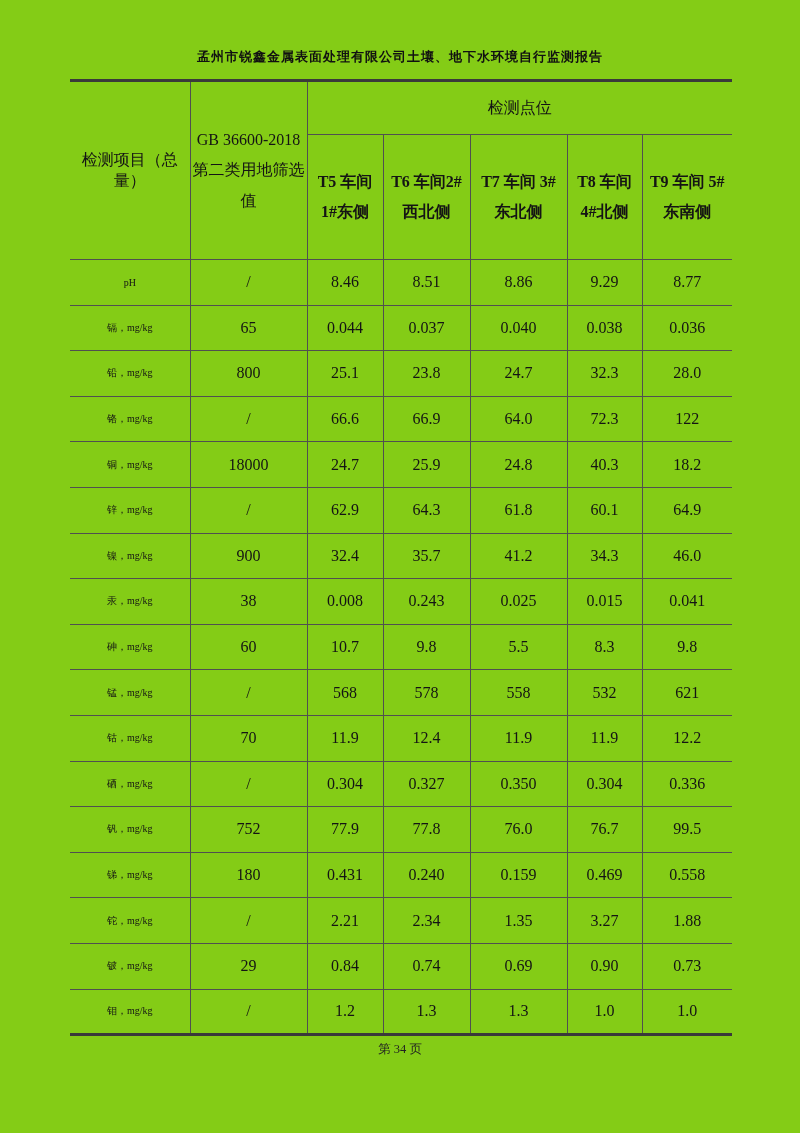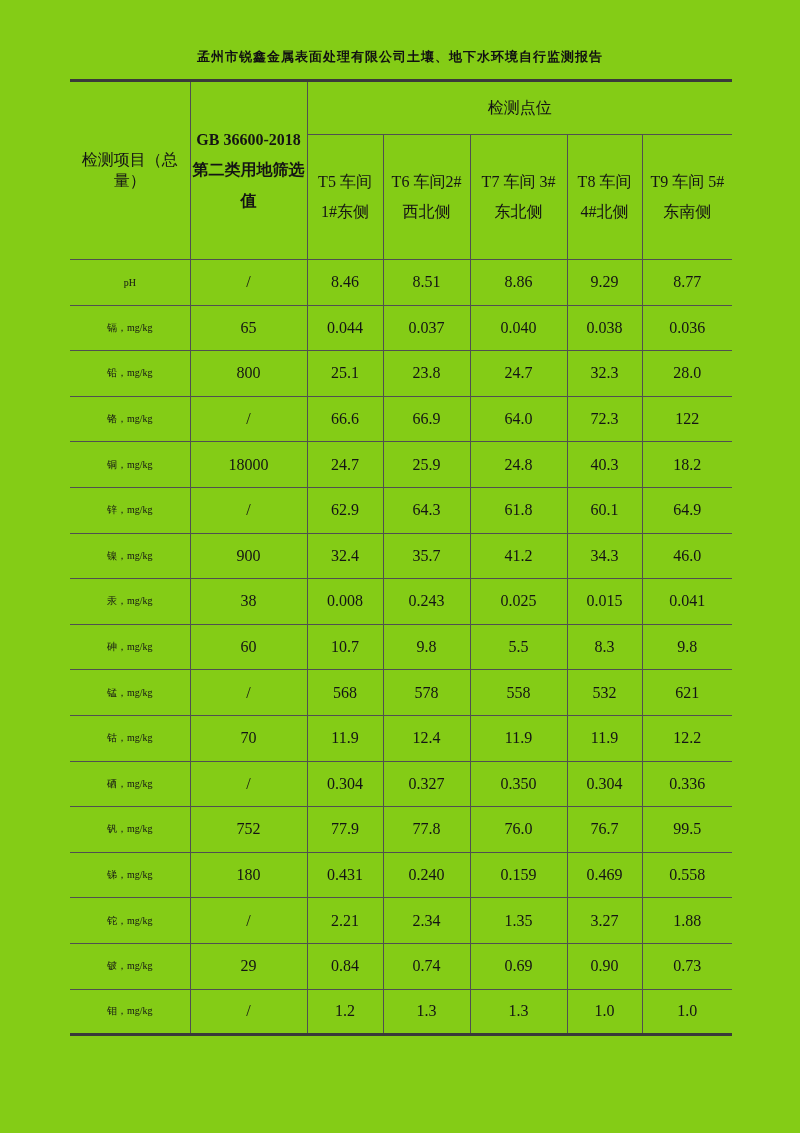--- a/index.html
+++ b/index.html
@@ -42,30 +42,29 @@
     text-align: center;
     vertical-align: middle;
     padding: 0 2px;
     font-size: 16px;
     color: #141414;
     overflow: hidden;
   }
   table.report-table td:first-child { border-left: none; }
   table.report-table td:last-child { border-right: none; }
   tr.group-row { height: 54px; }
-  tr.loc-row { height: 125px; }
+  tr.loc-row { height: 125px; font-weight: bold; }
   tbody tr { height: 45.6px; }
   td.c-item {
     font-size: 15px;
   }
   td.c-screen {
     white-space: pre-line;
     font-size: 15px;
     line-height: 1.9;
-    font-weight: bold;
   }
   td.c-group {
     font-size: 15px;
   }
   td.c-loc {
     white-space: pre-line;
     font-size: 15px;
     line-height: 1.85;
   }
   tbody td.analyte {
@@ -269,14 +268,15 @@
           <td>/</td>
           <td>1.2</td>
           <td>1.3</td>
           <td>1.3</td>
           <td>1.0</td>
           <td>1.0</td>
         </tr>
       </tbody>
   </table>
 
+  <div class="page-footer">第 34 页</div>
 
 </div>
 
 </body></html>

